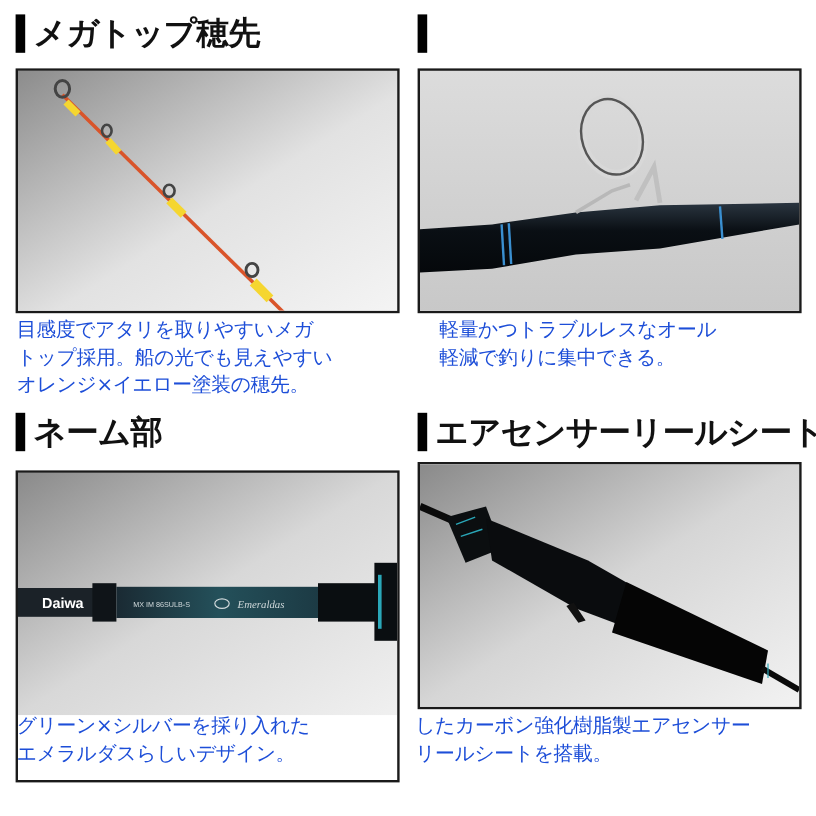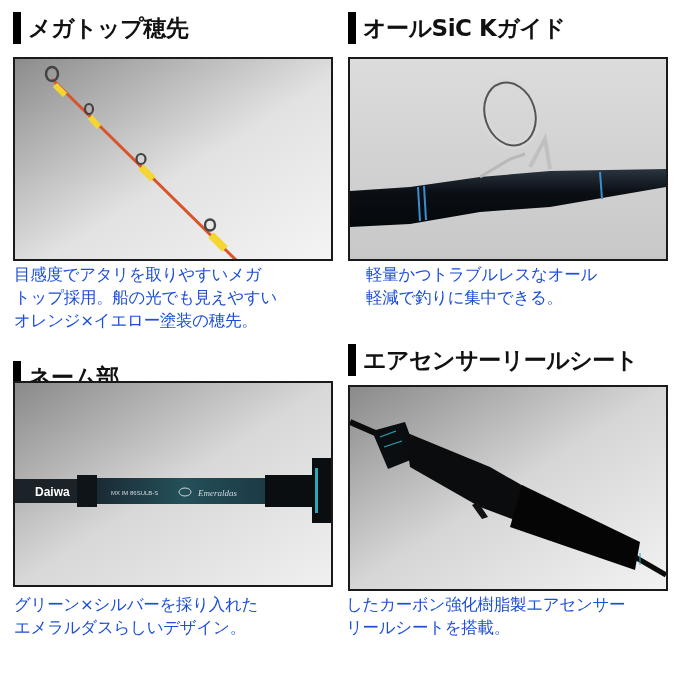--- a/index.html
+++ b/index.html
@@ -8,21 +8,21 @@
     font-family: "DejaVu Sans", "Liberation Sans", sans-serif; color: #1a1a1a;
   }
   .panel { position: absolute; width: 330px; }
   .heading {
     position: absolute; left: 0; top: 0; height: 40px; display: flex; align-items: center;
   }
   .heading .bar {
     width: 8px; height: 32px; background: #000; margin-left: 13px; margin-right: 7px;
   }
   .heading .title {
-    font-size: 23px; font-weight: bold; letter-spacing: -0.5px; color: #111; white-space: nowrap;
+    font-size: 27px; font-weight: bold; letter-spacing: -0.5px; color: #111; white-space: nowrap;
   }
   .frame {
     position: absolute; border: 2px solid #1a1a1a; box-sizing: border-box; overflow: hidden;
   }
   .desc {
     position: absolute; font-size: 16.5px; line-height: 23px; color: #1d4ed8; white-space: pre;
     letter-spacing: -0.3px;
   }
   svg { display: block; }
 </style>
@@ -54,21 +54,20 @@
       <ellipse cx="126" cy="100" rx="4.5" ry="5" fill="none" stroke="#444" stroke-width="2.2"></ellipse>
       <ellipse cx="195" cy="166" rx="5" ry="5.5" fill="none" stroke="#444" stroke-width="2.4"></ellipse>
     </svg>
   </div>
   <div class="desc" style="left:14px; top:263px;"><div>目感度でアタリを取りやすいメガ</div><div>トップ採用。船の光でも見えやすい</div><div>オレンジ×イエロー塗装の穂先。</div></div>
 </div>
 
 <div class="panel" style="left:335px; top:0; height:340px;">
   <div class="heading" style="top:8px;">
     <div class="bar"></div>
-    <div class="title">オールSiC Kガイド</div>
   </div>
   <div class="frame" style="left:13px; top:57px; width:320px; height:204px;">
     <svg width="316" height="200" viewBox="0 0 316 200">
       <defs>
         <linearGradient id="g2" x1="0" y1="0" x2="0" y2="1">
           <stop offset="0" stop-color="#dcdcdc"></stop>
           <stop offset="1" stop-color="#c8c8c8"></stop>
         </linearGradient>
         <linearGradient id="blank2" x1="0" y1="0" x2="0" y2="1">
           <stop offset="0" stop-color="#2a3540"></stop>
@@ -84,25 +83,25 @@
       <path d="M130 118 L160 100 L175 95" fill="none" stroke="#b8b8b8" stroke-width="3"></path>
       <path d="M180 108 L195 80 L200 110" fill="none" stroke="#c0c0c0" stroke-width="4"></path>
       <ellipse cx="160" cy="55" rx="25" ry="32" transform="rotate(-18 160 55)" fill="none" stroke="#d8d8d8" stroke-width="8"></ellipse>
       <ellipse cx="160" cy="55" rx="25" ry="32" transform="rotate(-18 160 55)" fill="none" stroke="#555" stroke-width="2"></ellipse>
     </svg>
   </div>
   <div class="desc" style="left:31px; top:263px;"><div>軽量かつトラブルレスなオール</div><div>軽減で釣りに集中できる。</div></div>
 </div>
 
 <div class="panel" style="left:0; top:340px; height:340px;">
-  <div class="heading" style="top:17px;text-align:right;">
+  <div class="heading" style="top:0px;text-align:right;">
     <div class="bar"></div>
     <div class="title">ネーム部</div>
   </div>
-  <div class="frame" style="left:13px; top:41px; width:320px; height:206px;">
+  <div class="frame" style="left:13px; top:52px; width:320px; height:260px;">
     <svg width="316" height="202" viewBox="0 0 316 202">
       <defs>
         <linearGradient id="g3" x1="0" y1="0" x2="1" y2="1">
           <stop offset="0" stop-color="#8a8a8a"></stop>
           <stop offset="0.5" stop-color="#d8d8d8"></stop>
           <stop offset="1" stop-color="#f0f0f0"></stop>
         </linearGradient>
         <linearGradient id="blank3" x1="0" y1="0" x2="1" y2="0">
           <stop offset="0" stop-color="#1a2a33"></stop>
           <stop offset="0.5" stop-color="#24505a"></stop>

